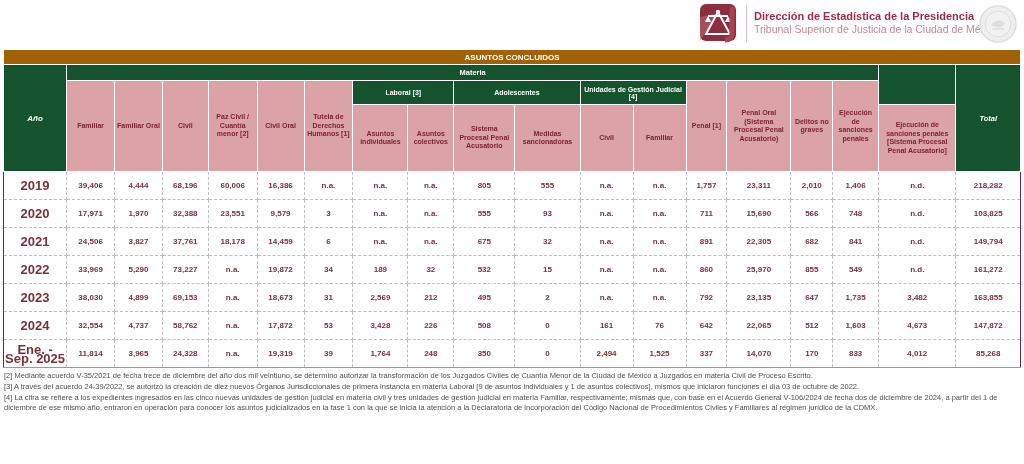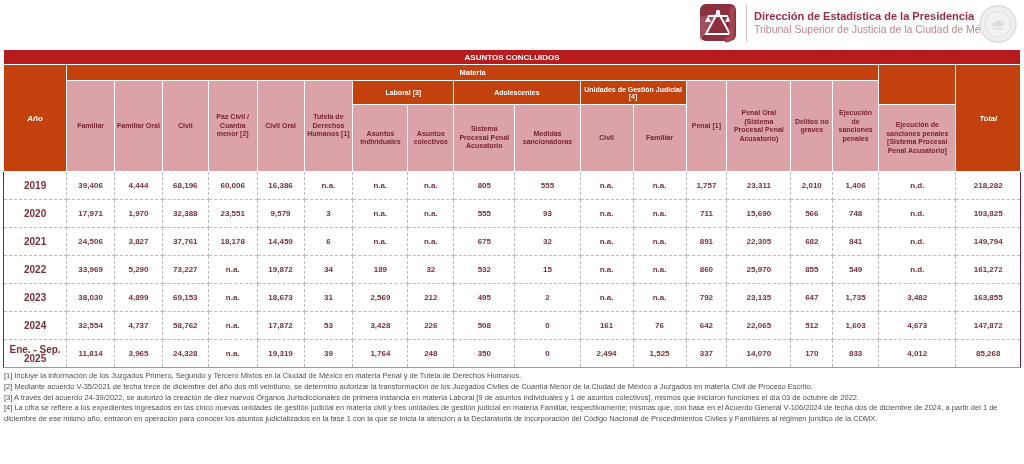--- a/index.html
+++ b/index.html
@@ -11,32 +11,32 @@
   .brand{position:absolute;left:699px;top:3px;display:flex;align-items:center;}
   .brand .divider{width:1px;height:37px;background:#e2bcc3;margin:0 7px 0 5px;}
   .brand-title{font-size:11px;font-weight:bold;color:#9e2a43;line-height:13px;}
   .brand-subtitle{font-size:10.5px;color:#c5858f;line-height:13px;}
   .seal{position:absolute;right:5px;top:3px;}
 
   
   table{border-collapse:collapse;table-layout:fixed;width:1018px;margin:2px 0 0 3px;
     border:1px solid #7b2231;}
   th{border:1px solid #ffffff;padding:1px 2px;font-weight:bold;text-align:center;vertical-align:middle;}
-  th.dark{background:#c2410c;color:#ffffff;font-size:7px;}
-  th.title-cell{background:#b91c1c;color:#ffffff;font-size:8px;height:12px;}
+  th.dark{background:#14532d;color:#ffffff;font-size:7px;}
+  th.title-cell{background:#a16207;color:#ffffff;font-size:8px;height:12px;}
   th.materia-cell{height:13px;font-size:7.5px;}
   tr.group-row th{height:21px;}
   tr.leaf-row th{height:64px;}
   th.pink{background:#dba3a7;color:#7b2231;font-size:7px;line-height:8.5px;}
   th.year-head{font-size:8px;font-style:italic;}
   th.total-head{font-size:7.5px;font-style:italic;}
   td{border:1px dashed #bdbdbd;height:27px;text-align:center;vertical-align:middle;
      color:#7b3039;font-size:8px;font-weight:bold;line-height:9px;padding:0 1px;
      background:#ffffff;}
-  tbody tr td:first-child{font-size:10px;}
+  tbody tr td:first-child{font-size:13px;}
   tbody{border-top:1px solid #9a9a9a;}
   table{border-bottom:1px solid #9a9a9a;}
 
   
   .notes{margin:3px 0 0 4px;}
   .notes p{margin:0 0 0 0;font-size:7.5px;line-height:10.8px;color:#4f4f4f;max-width:1012px;}
   .notes .src b{color:#303030;}
 </style>
 </head>
 <body>
@@ -273,19 +273,18 @@
           <td>14,070</td>
           <td>170</td>
           <td>833</td>
           <td>4,012</td>
           <td>85,268</td>
         </tr>
       </tbody>
   </table>
 
   <div class="notes" id="notes">
-      <p>[1] Incluye la información de los  Juzgados Primero, Segundo y Tercero Mixtos en la Ciudad de México en materia Penal y de Tutela de Derechos Humanos.</p>
       <p>[2] Mediante acuerdo V-35/2021 de fecha trece de diciembre del año dos mil veintiuno, se determino autorizar la transformación de los Juzgados Civiles de Cuantía Menor de la Ciudad de México a Juzgados en materia Civil de Proceso Escrito.</p>
       <p>[3] A través del acuerdo 24-39/2022, se autorizó la creación de diez nuevos Órganos Jurisdiccionales de primera instancia en materia Laboral [9 de asuntos individuales y 1 de asuntos colectivos], mismos que iniciaron funciones el día 03 de octubre de 2022.</p>
       <p>[4] La cifra se refiere a los expedientes ingresados en las cinco nuevas unidades de gestión judicial en materia civil y tres unidades de gestión judicial en materia Familiar, respectivamente; mismas que, con base en el Acuerdo General V-106/2024 de fecha dos de diciembre de 2024, a partir del 1 de diciembre de ese mismo año, entraron en operación para conocer los asuntos judicializados en la fase 1 con la que se inicia la atención a la Declaratoria de incorporación del Código Nacional de Procedimientos Civiles y Familiares al régimen jurídico de la CDMX.</p>
     </div>
 
 </div>
 
 </body></html>

